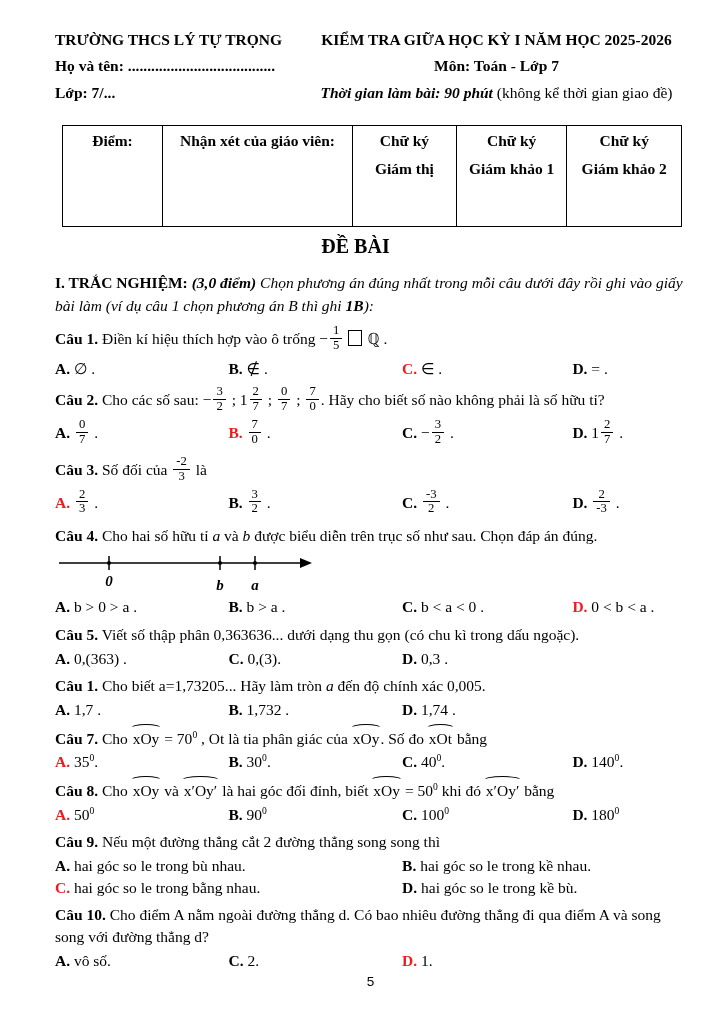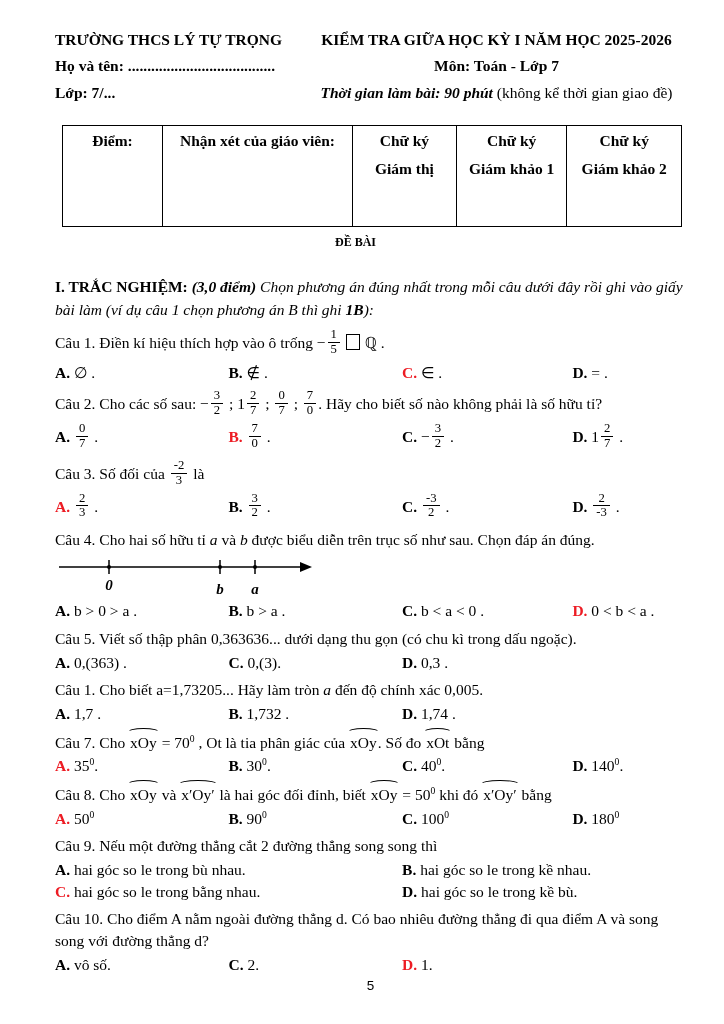--- a/index.html
+++ b/index.html
@@ -23,26 +23,26 @@
   .grade-table td{
     border:1.5px solid #000;vertical-align:top;text-align:center;
     padding:6px 3px;height:88px;font-weight:bold;line-height:1.2;
   }
   .grade-table td:nth-child(1){width:95px;}
   .grade-table td:nth-child(2){width:188px;}
   .grade-table td:nth-child(3){width:99px;}
   .grade-table td:nth-child(4){width:106px;}
   .grade-table td:nth-child(5){width:110px;}
   .l2{margin-top:9px;}
-  .de-bai{text-align:center;font-weight:bold;margin:2px 30px 6px 0;font-size:12px;}
-  .part-heading{margin:20px 0 2px;line-height:1.45;}
+  .de-bai{text-align:center;font-weight:bold;margin:2px 30px 6px 0;font-size:20px;}
+  .part-heading{margin:8px 0 2px;line-height:1.45;}
   
   .question{margin:0;}
   .stem{margin:6px 0 2px;line-height:1.4;}
-  .qlabel{font-weight:normal;margin-top:24px;}
+  .qlabel{font-weight:bold;margin-top:24px;}
   .options{display:grid;grid-template-columns:27.5% 27.5% 27% 18%;margin:1px 0 3px;line-height:1.4;align-items:center;}
   .options.cols2{grid-template-columns:55% 45%;}
   .option{white-space:nowrap;}
   .letter{font-weight:bold;}
   .red{color:var(--answer-red,#ED1C24);}
   
   .frac{display:inline-block;vertical-align:middle;text-align:center;
         font-size:0.82em;line-height:1.1;margin:1px 2px;transform:translateY(-2px);}
   .frac .num{display:block;border-bottom:1.2px solid #000;padding:0 3px;}
   .frac .den{display:block;padding:0 3px;}

